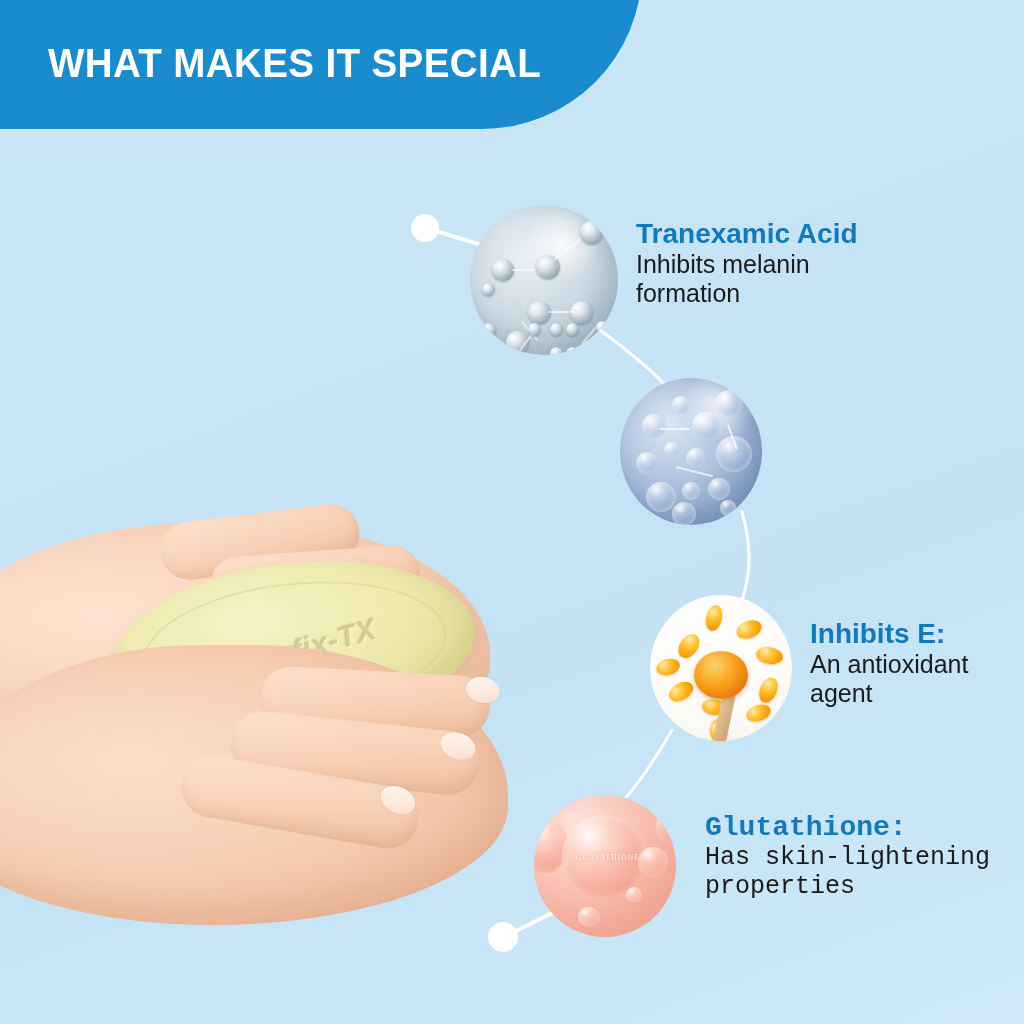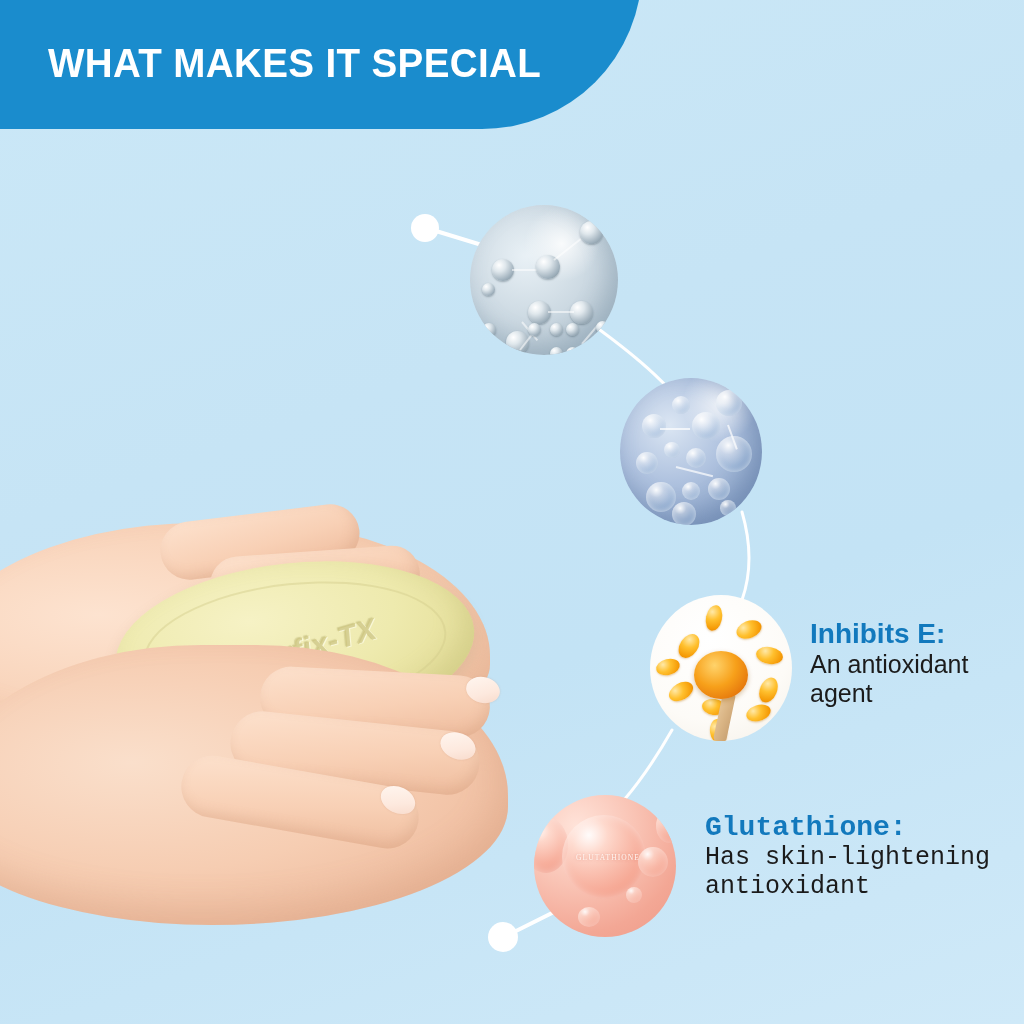--- a/index.html
+++ b/index.html
@@ -337,28 +337,31 @@
     <div class="pbub" style="left:28px; top:20px; width:84px; height:84px;">
       <div class="pbub-label" style="left:14px; top:38px;">GLUTATHIONE</div>
     </div>
     <div class="pbub" style="left:104px; top:52px; width:30px; height:30px;"></div>
     <div class="pbub" style="left:122px; top:14px; width:26px; height:34px;"></div>
     <div class="pbub" style="left:92px; top:92px; width:16px; height:16px;"></div>
     <div class="pbub" style="left:44px; top:112px; width:22px; height:20px;"></div>
   </div>
 
   <div class="item-text t1">
+    <div class="item-title">Tranexamic Acid</div>
+    <div class="item-desc">Inhibits melanin
+formation</div>
   </div>
 
 
   <div class="item-text t3">
     <div class="item-title">Inhibits E:</div>
     <div class="item-desc">An antioxidant
 agent</div>
   </div>
 
   <div class="item-text t4">
     <div class="item-title">Glutathione:</div>
     <div class="item-desc">Has skin-lightening
-antioxidant</div>
+properties</div>
   </div>
 
 </div>
 
 </body></html>

